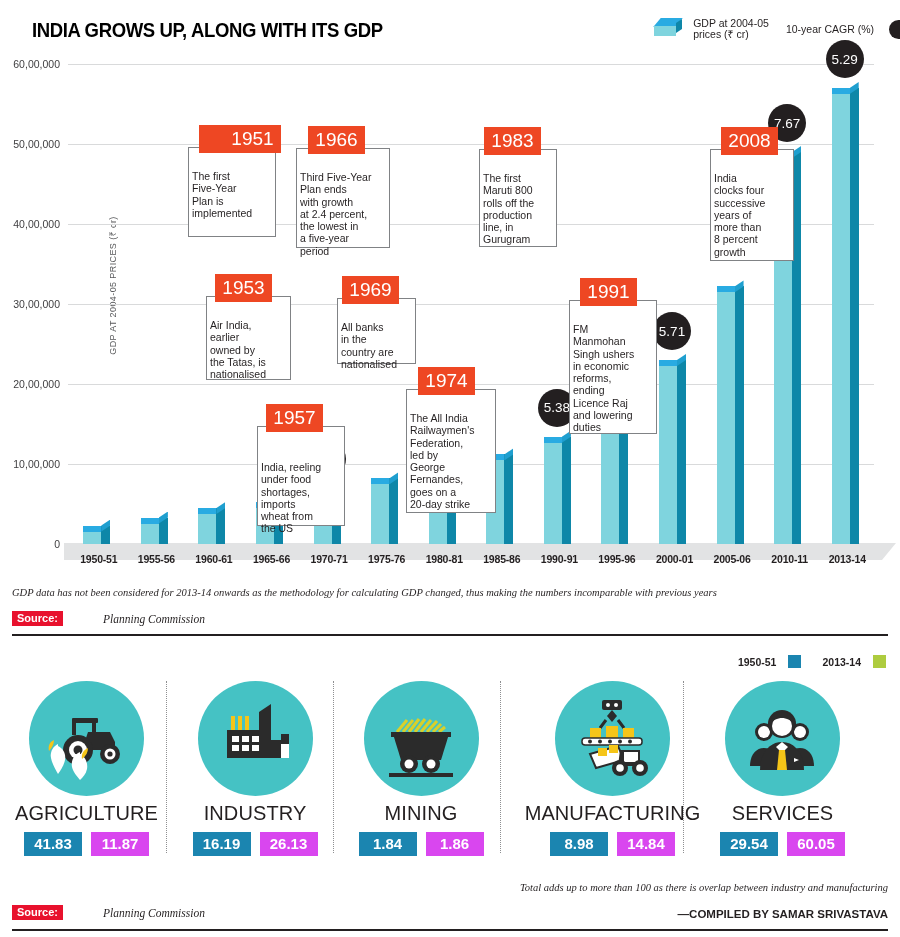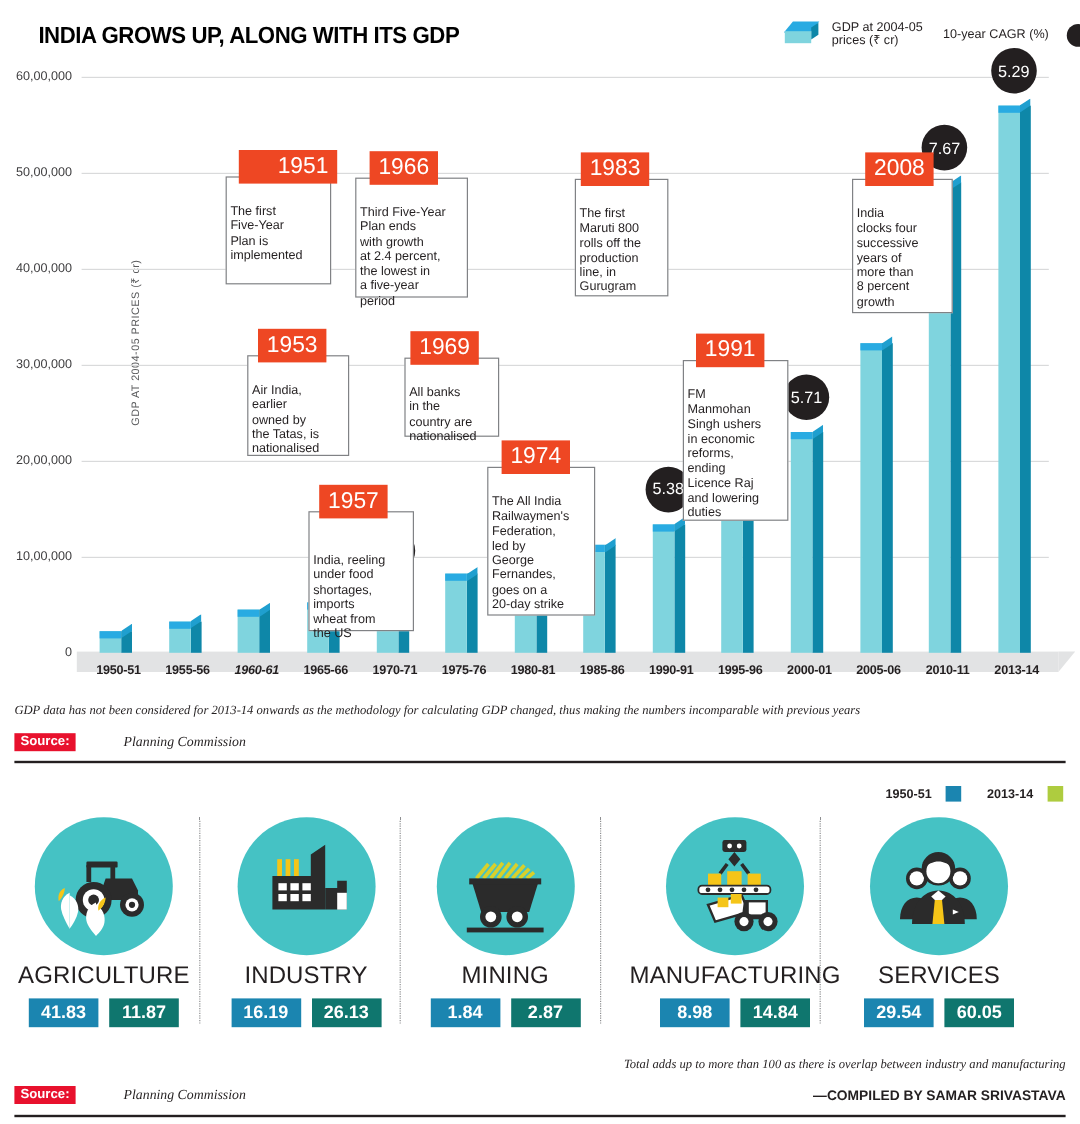--- a/index.html
+++ b/index.html
@@ -78,21 +78,21 @@
   .gb-legend{position:absolute;right:14px;top:655px;display:flex;align-items:center;gap:7px;
     font-size:10.5px;font-weight:bold;}
   .sw{width:13px;height:13px;display:inline-block;}
   .sectors{position:absolute;left:0;top:681px;width:900px;height:190px;}
   .sector{position:absolute;top:0;text-align:center;}
   .circ{width:115px;height:115px;border-radius:50%;background:#45c2c4;margin:0 auto;position:relative;}
   .sname{margin-top:6px;font-size:20px;letter-spacing:.1px;color:#231f20;white-space:nowrap;}
   .vals{margin-top:7px;display:flex;justify-content:center;gap:9px;}
   .vb{color:#fff;font-weight:bold;font-size:15px;padding:3px 9px 4px 9px;min-width:40px;}
   .vb.a{background:#1b85b0;}
-  .vb.b{background:#0f766e;}
+  .vb.b{background:#d946ef;}
   .divider{position:absolute;top:0;width:0;border-left:1.5px dotted #8e8f91;height:172px;}
 </style>
 </head>
 <body>
 
 <div class="wrap">
 
   <div class="hdr">
     <div class="hdr-title">INDIA GROWS UP, ALONG WITH ITS GDP</div>
     <div class="legend-top">
@@ -220,21 +220,21 @@
             <div class="side"></div>
             <div class="front"></div>
             <div class="top"></div>
             <div class="topside"></div>
           </div>
           <div class="cagr" style="left: 763.714px; bottom: 466px;">5.29</div>
         </div>
       <div id="xticks">
           <div class="xtick" style="left: 30.7857px;">1950-51</div>
           <div class="xtick" style="left: 88.3571px;">1955-56</div>
-          <div class="xtick" style="left: 145.929px; font-style: italic;">1960-61</div>
+          <div class="xtick" style="left: 145.929px;">1960-61</div>
           <div class="xtick" style="left: 203.5px;">1965-66</div>
           <div class="xtick" style="left: 261.071px;">1970-71</div>
           <div class="xtick" style="left: 318.643px;">1975-76</div>
           <div class="xtick" style="left: 376.214px;">1980-81</div>
           <div class="xtick" style="left: 433.786px;">1985-86</div>
           <div class="xtick" style="left: 491.357px;">1990-91</div>
           <div class="xtick" style="left: 548.929px;">1995-96</div>
           <div class="xtick" style="left: 606.5px;">2000-01</div>
           <div class="xtick" style="left: 664.071px;">2005-06</div>
           <div class="xtick" style="left: 721.643px;">2010-11</div>
@@ -421,21 +421,21 @@
     <circle cx="38" cy="76" r="9" fill="#2b2b2b"></circle>
               <circle cx="60" cy="76" r="9" fill="#2b2b2b"></circle>
     <circle cx="38" cy="76" r="4.5" fill="#fff"></circle>
               <circle cx="60" cy="76" r="4.5" fill="#fff"></circle>
     <rect x="18" y="85" width="64" height="4" fill="#2b2b2b"></rect>
   </svg></div>
         </div>
         <div class="sname">MINING</div>
         <div class="vals">
           <span class="vb a">1.84</span>
-          <span class="vb b">2.87</span>
+          <span class="vb b">1.86</span>
         </div>
       </div>
       <div class="sector" style="left: 520px; width: 185px;">
         <div class="circ">
           <div style="position:absolute;left:7px;top:7px;width:100px;height:100px;"><svg viewBox="0 0 100 100" width="100" height="100">
     <rect x="40" y="12" width="20" height="10" rx="2" fill="#2b2b2b"></rect>
     <circle cx="46" cy="17" r="2" fill="#fff"></circle>
               <circle cx="54" cy="17" r="2" fill="#fff"></circle>
     <path d="M50 22 l5 6 -5 6 -5 -6z" fill="#2b2b2b"></path>
     <path d="M44 32 l-6 8 M56 32 l6 8" stroke="#2b2b2b" stroke-width="3" fill="none"></path>

